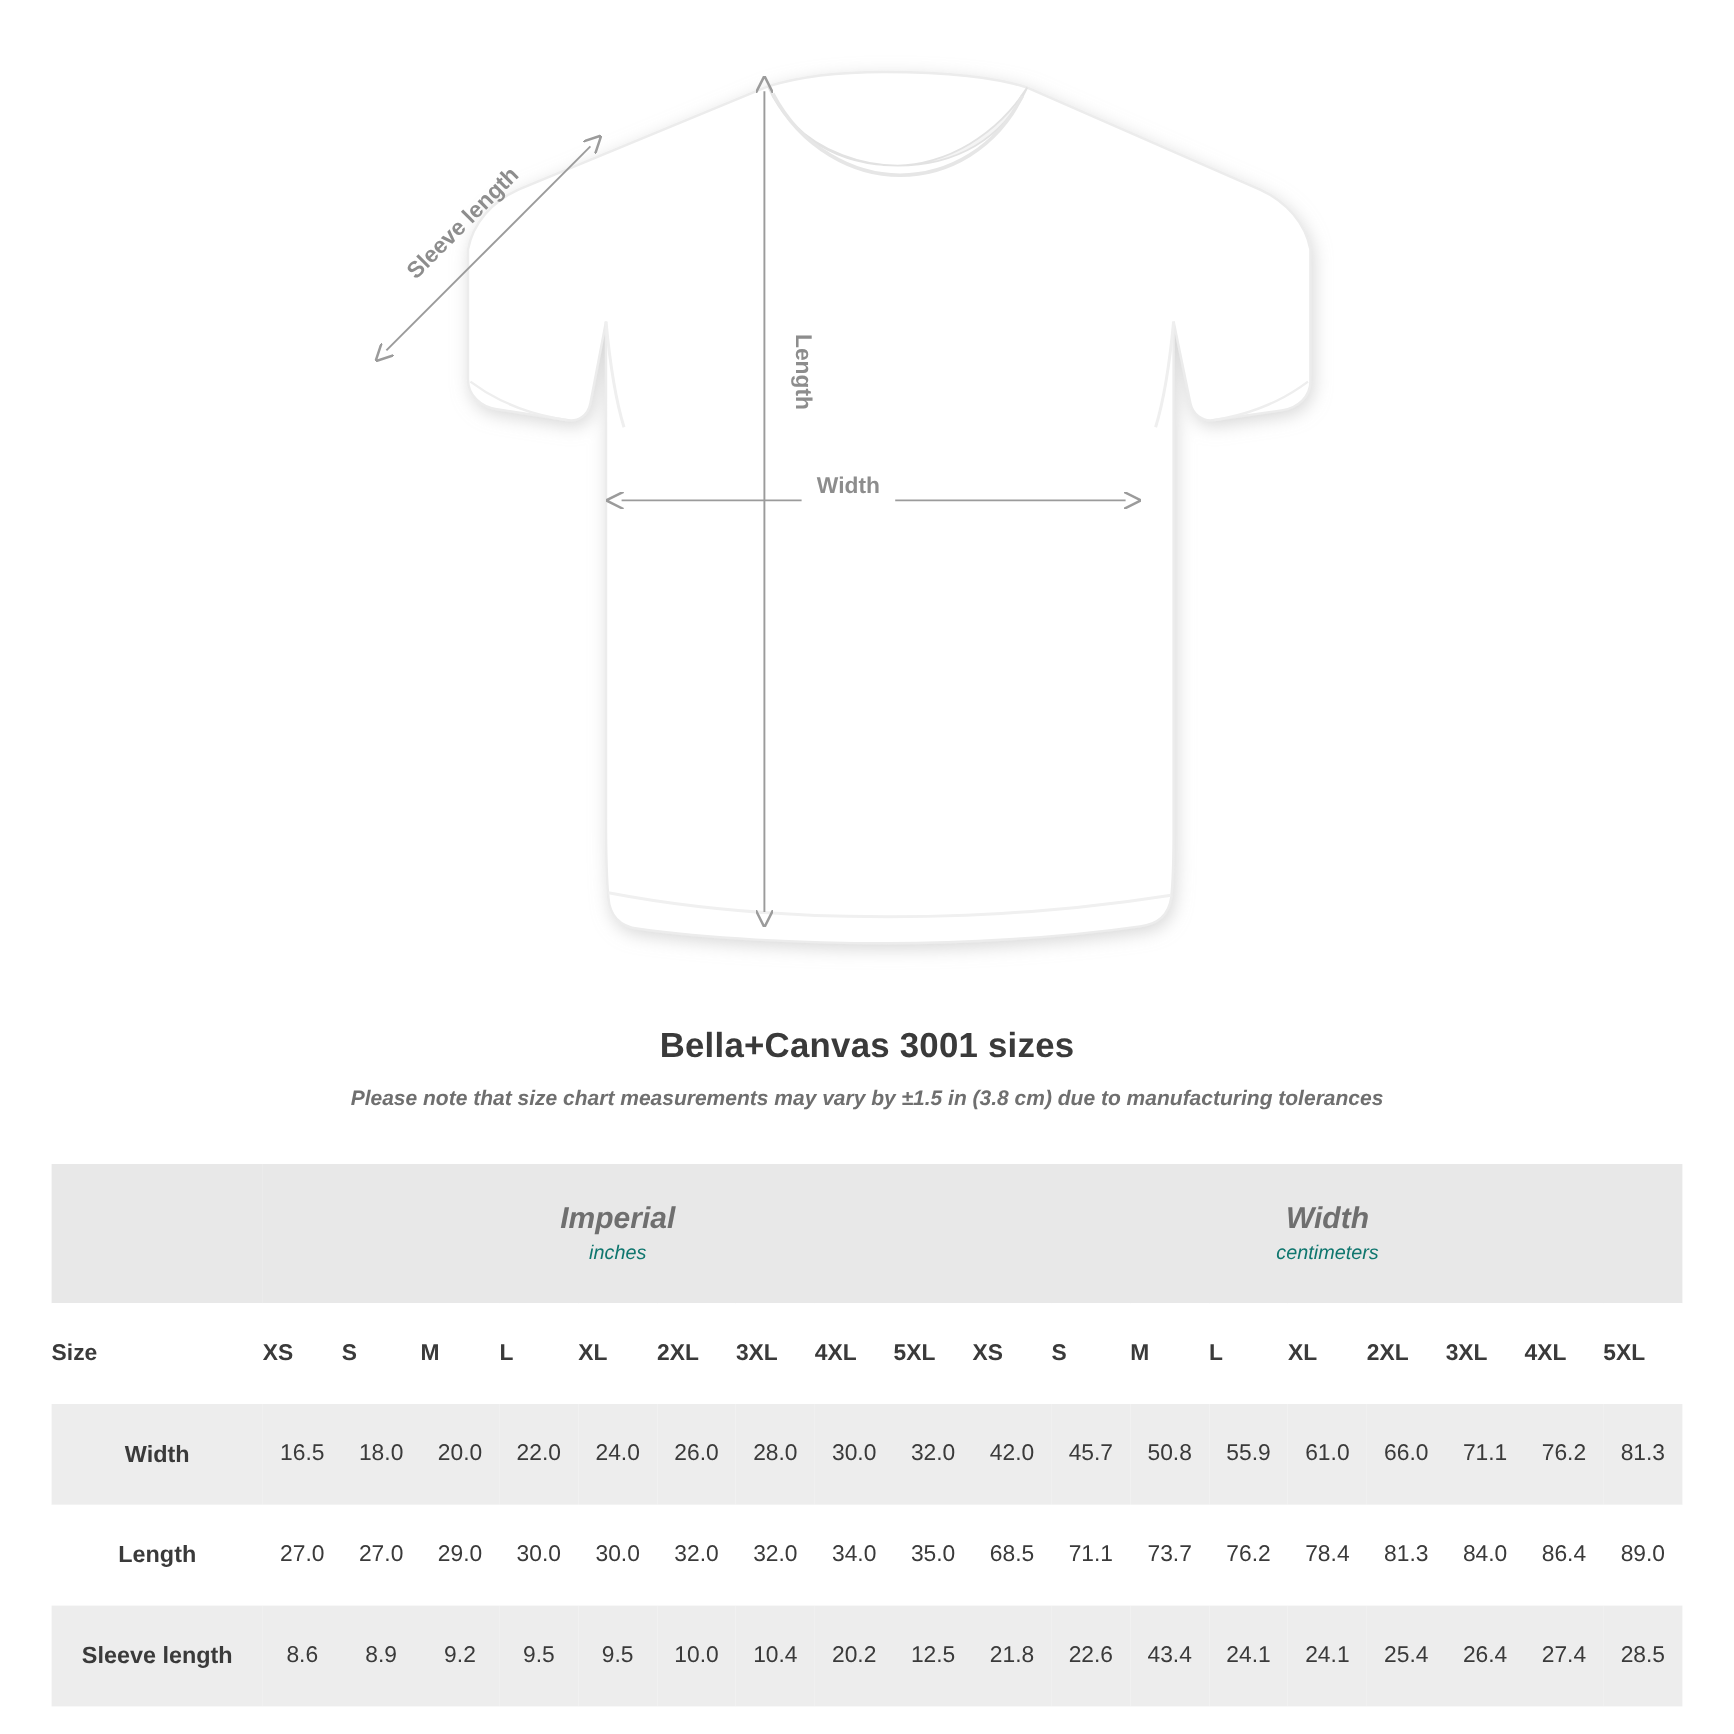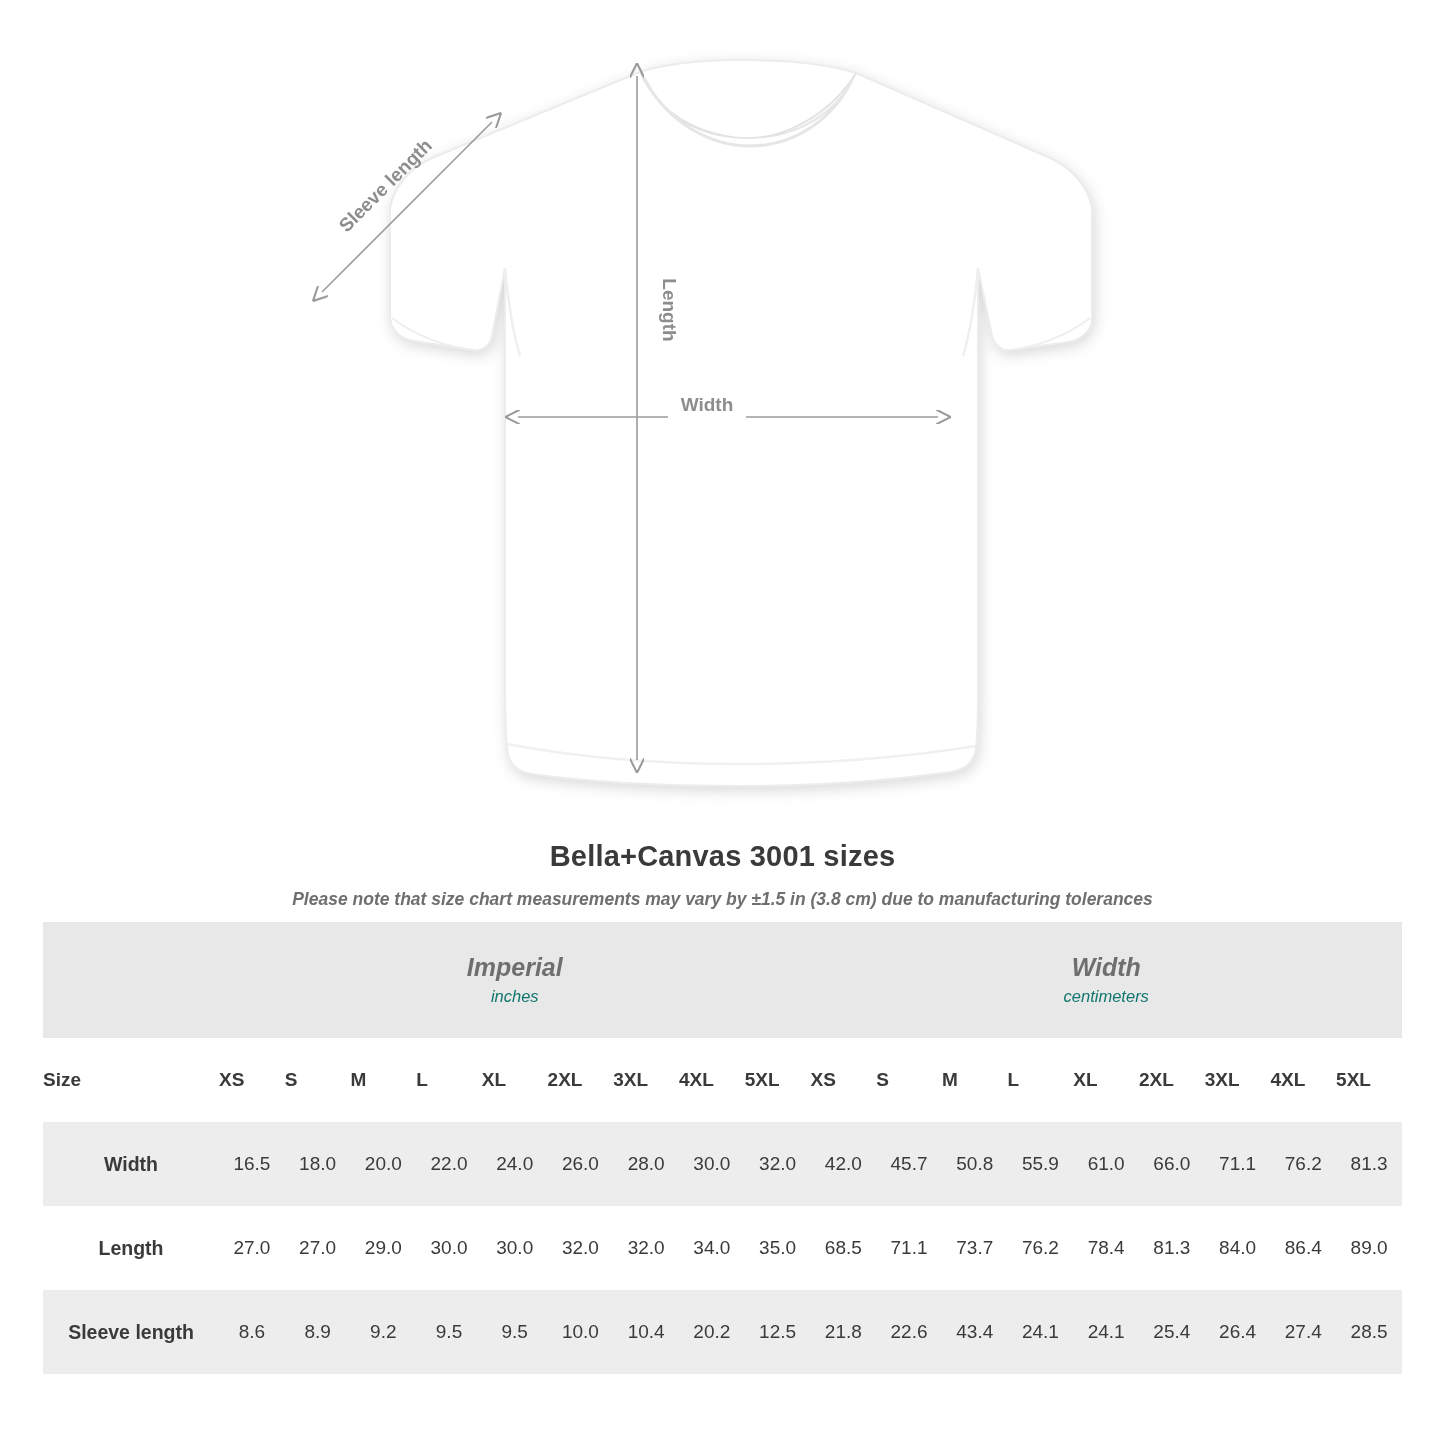--- a/index.html
+++ b/index.html
@@ -23,39 +23,39 @@
     width: 1445px;
     height: 830px;
   }
   #illustration svg {
     display: block;
   }
 
   
   #title-block {
     text-align: center;
-    margin-top: 10px;
+    margin-top: 26px;
   }
   #chart-title {
     font-size: 29px;
     font-weight: bold;
     color: #3a3a3a;
     letter-spacing: 0.2px;
   }
   #chart-note {
     font-size: 17.5px;
     font-style: italic;
     color: #6f6f6f;
     margin-top: 16px;
     font-weight: bold;
   }
 
   
   #size-table-wrap {
-    margin: 12px 43px 0 43px;
+    margin: 44px 43px 0 43px;
   }
   table {
     width: 1359px;
     border-collapse: collapse;
     table-layout: fixed;
   }
   td, th { padding: 0; }
 
   .unitrow td {
     background: #e8e8e8;

